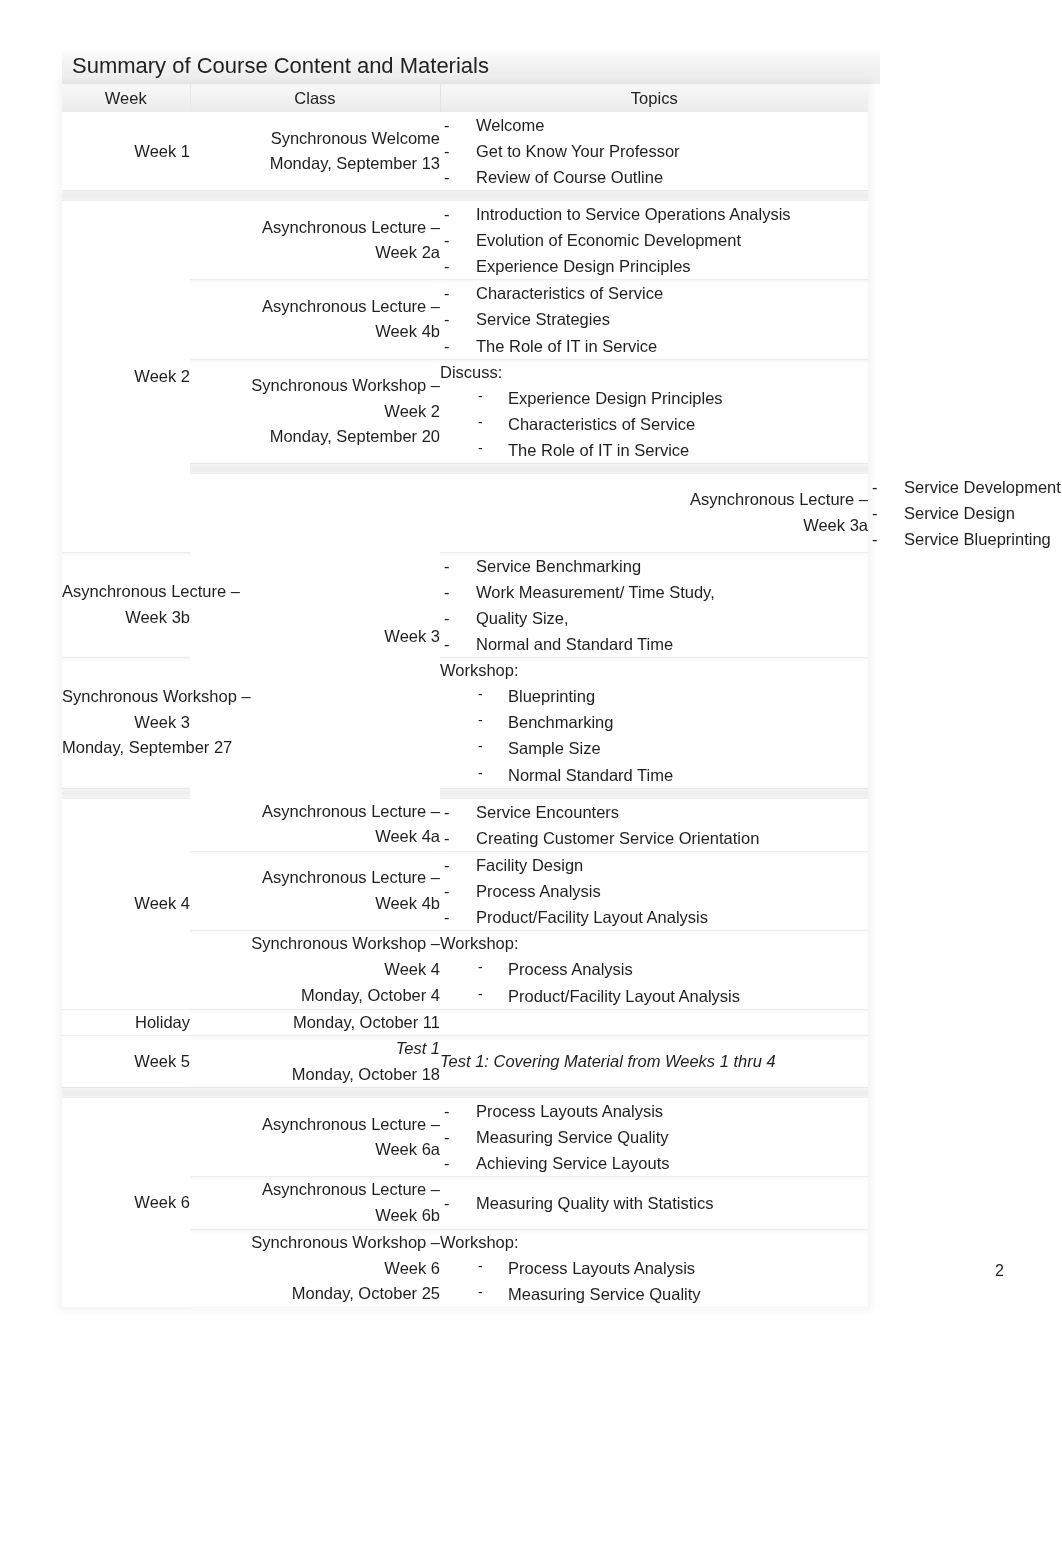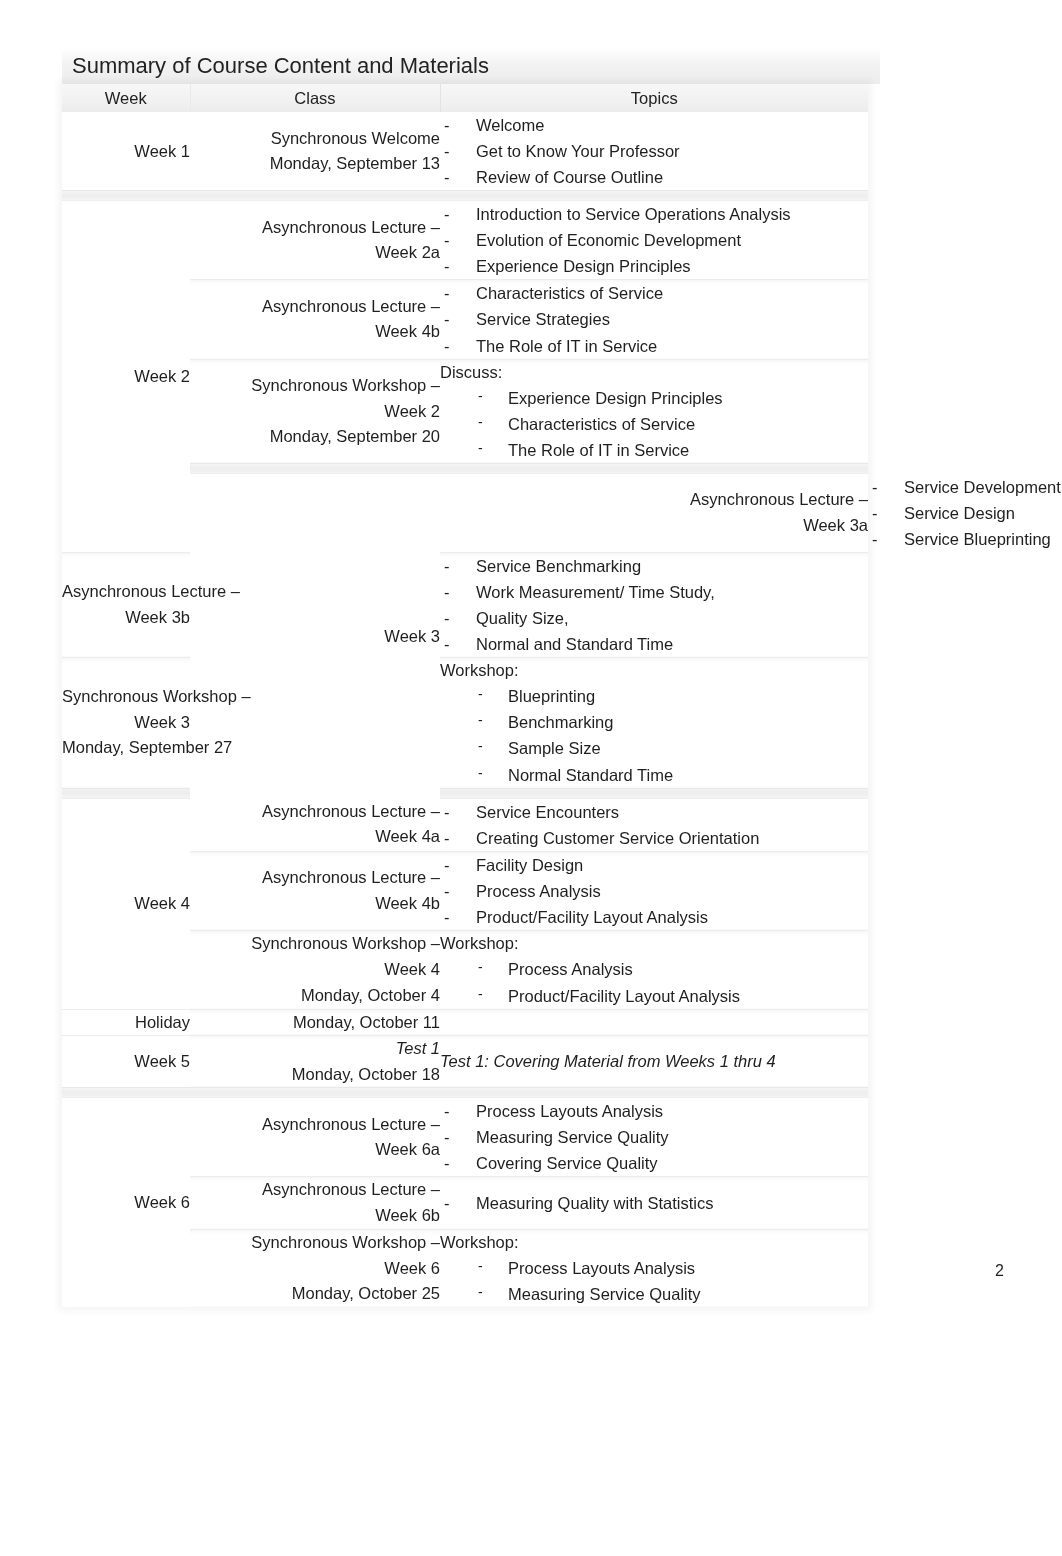--- a/index.html
+++ b/index.html
@@ -392,21 +392,21 @@
         <tr>
           <td class="week-cell" rowspan="3">Week 6</td>
           <td class="class-cell">
             <span class="class-line">Asynchronous Lecture –</span>
             <span class="class-line">Week 6a</span>
           </td>
           <td class="topic-cell">
             <ul class="dash">
               <li>Process Layouts Analysis</li>
               <li>Measuring Service Quality</li>
-              <li>Covering Service Quality</li>
+              <li>Achieving Service Layouts</li>
             </ul>
           </td>
         </tr>
         <tr class="band band-top">
           <td class="class-cell">
             <span class="class-line">Asynchronous Lecture –</span>
             <span class="class-line">Week 6b</span>
           </td>
           <td class="topic-cell">
             <ul class="dash">

